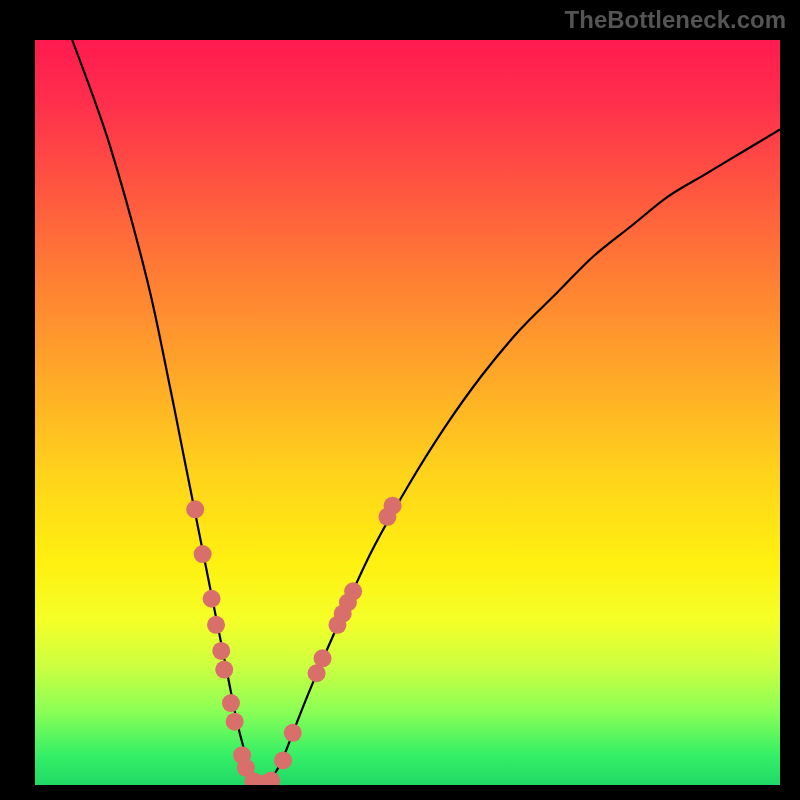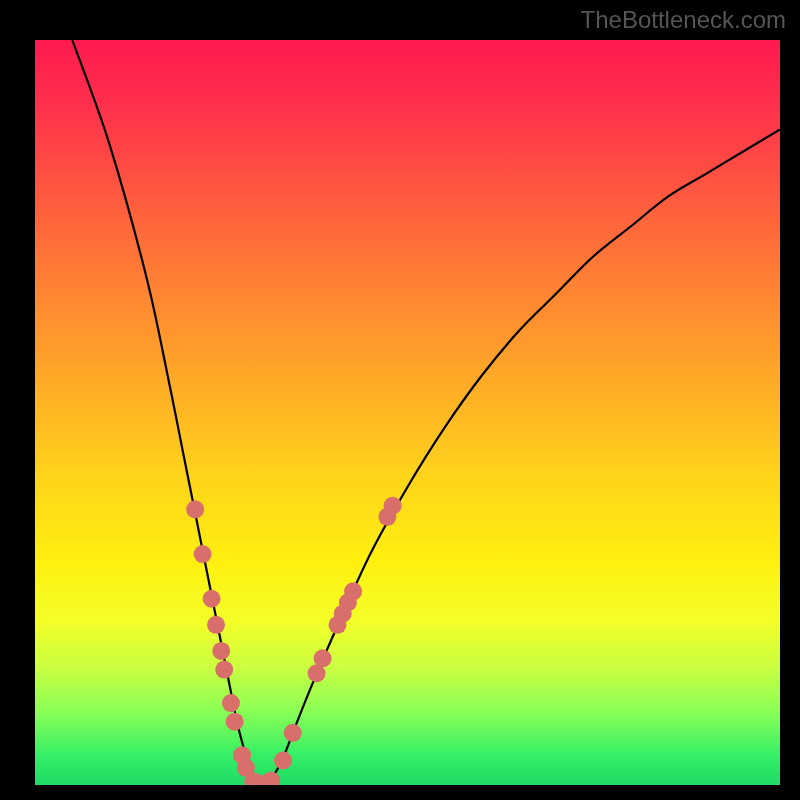--- a/index.html
+++ b/index.html
@@ -55,21 +55,21 @@
     top: 0;
     width: 745px;
     height: 745px;
   }
   .watermark {
     position: absolute;
     top: 6px;
     right: 14px;
     color: #555;
     font-size: 24px;
-    font-weight: 400;
+    font-weight: 700;
     letter-spacing: 0px;
   }
 </style>
 </head>
 <body>
 
 <div class="frame">
 
   <div class="plot-area">
     <div class="gradient"></div>

